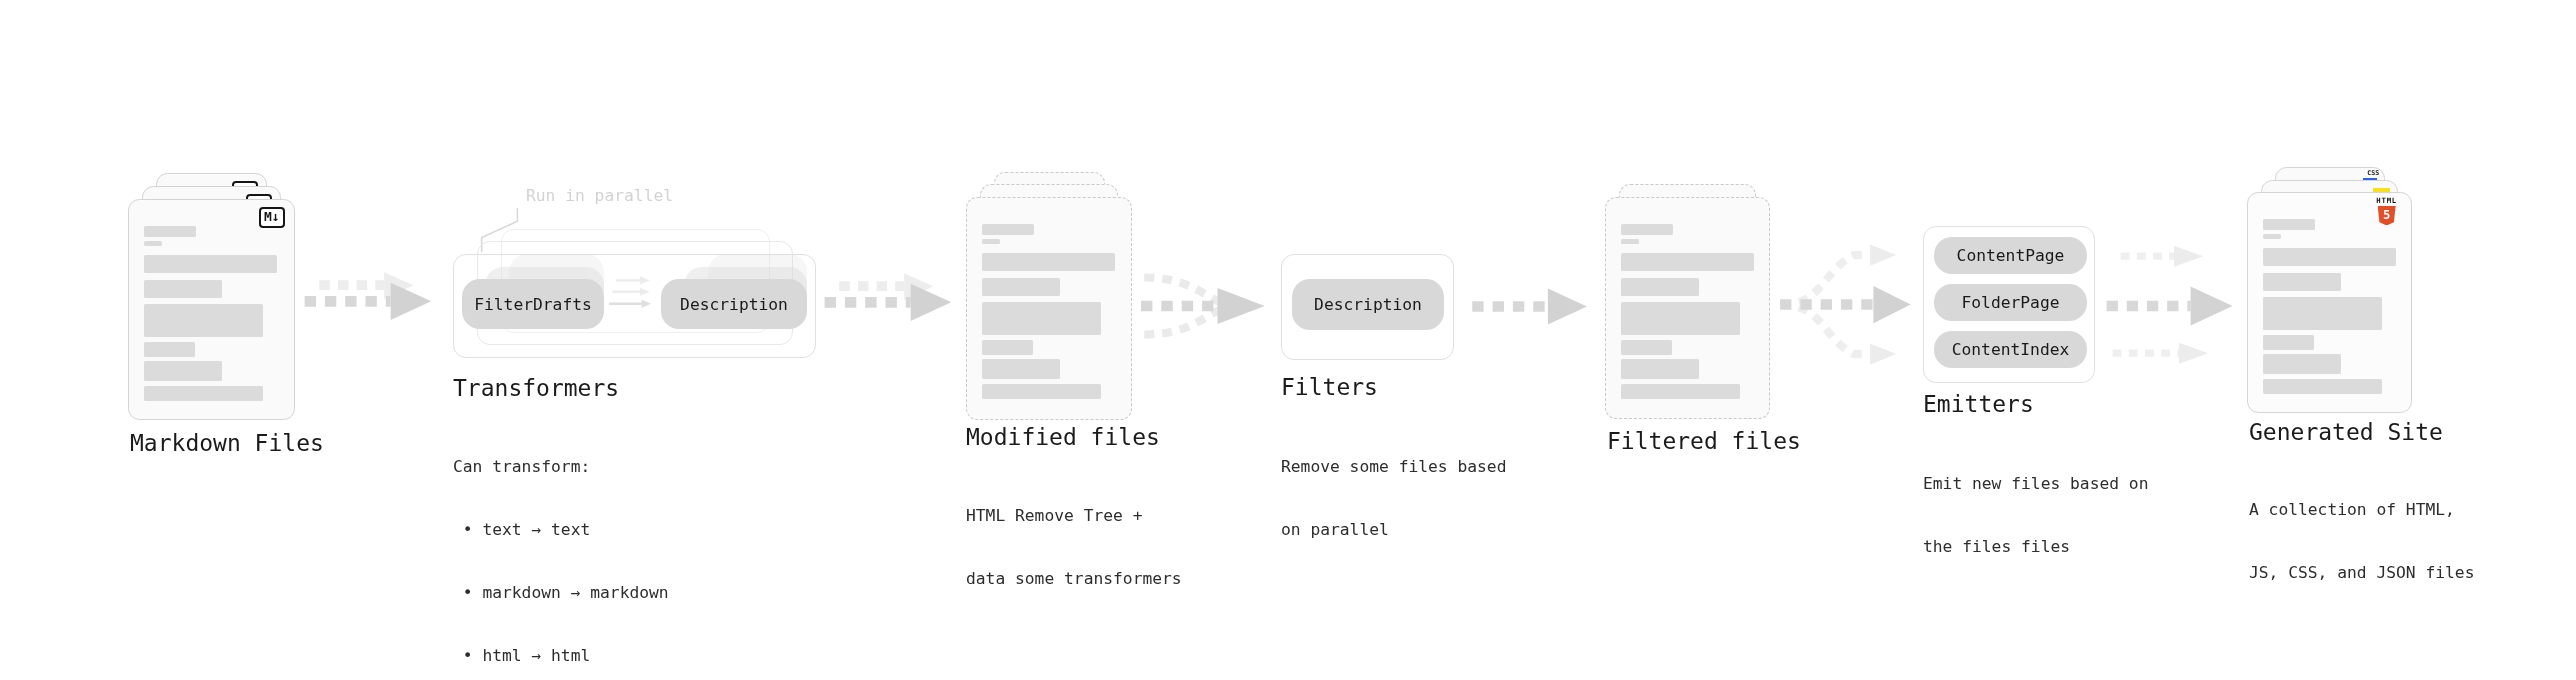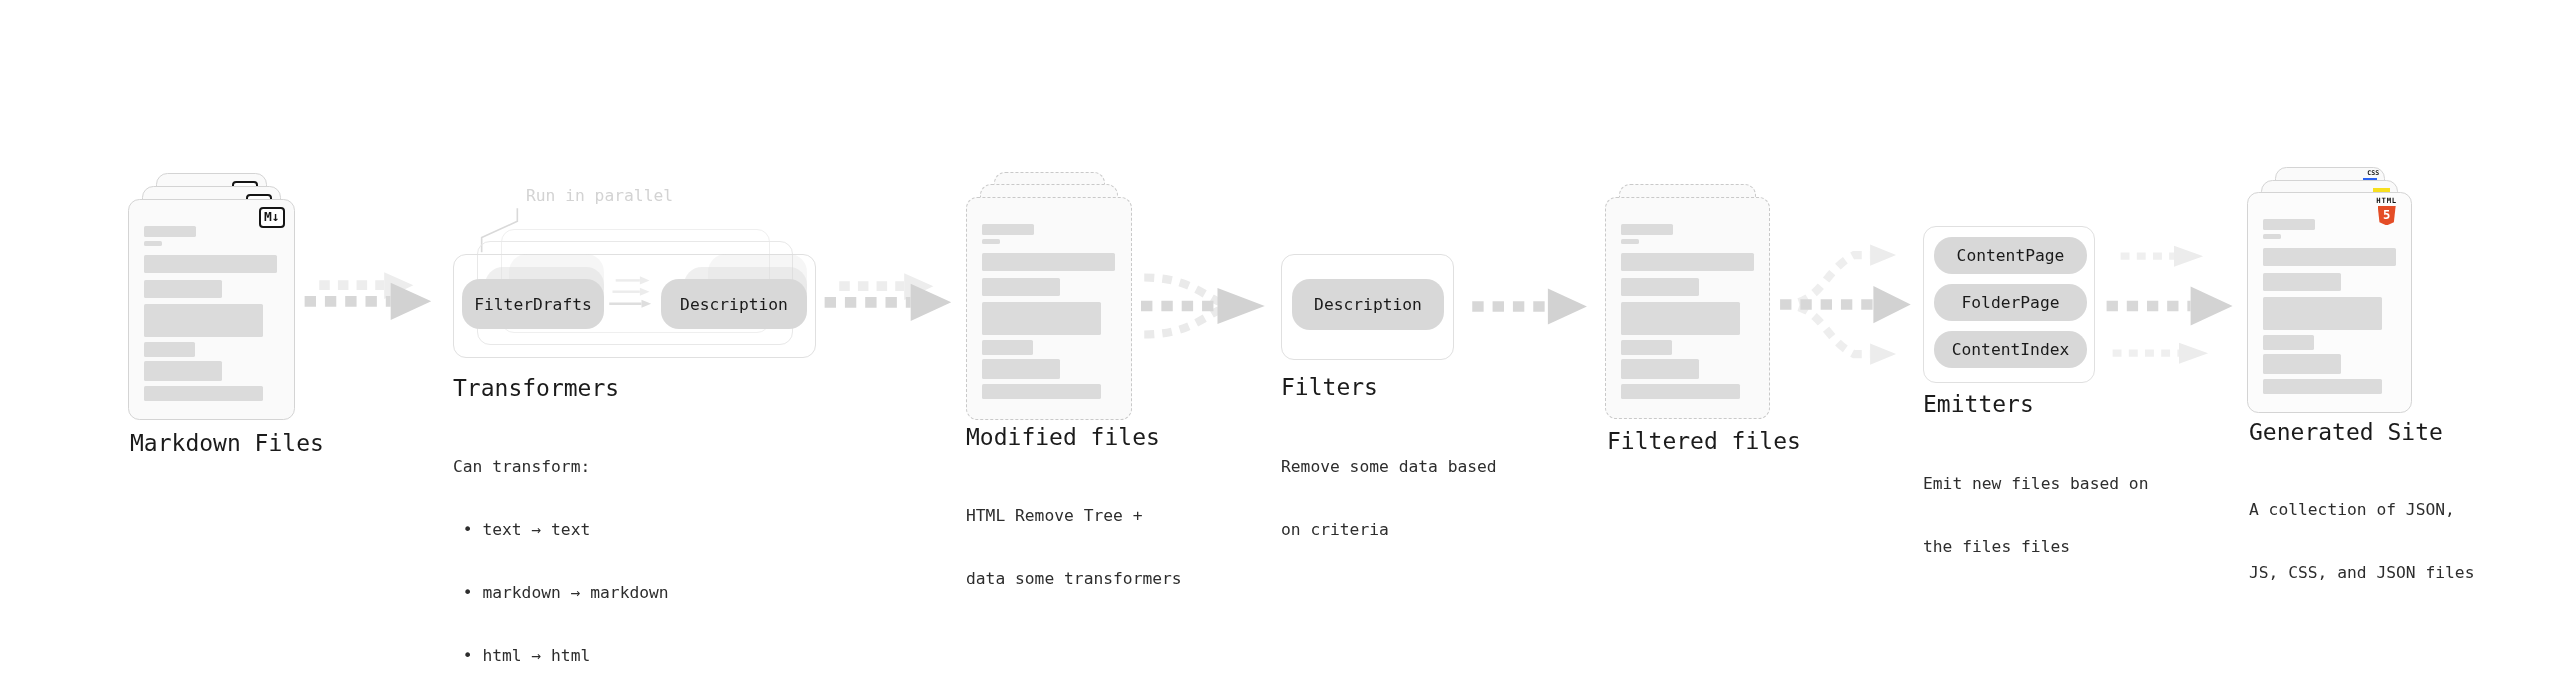--- a/index.html
+++ b/index.html
@@ -141,22 +141,22 @@
     <path d="M10,78 C60,78 78,60 102,48" fill="none" stroke="#eaeaea" stroke-width="10" stroke-dasharray="12 10"></path>
     <line x1="6" y1="43" x2="100" y2="43" stroke="#d7d7d7" stroke-width="13" stroke-dasharray="14 11"></line>
     <polygon points="100,21 100,65 158,43" fill="#d2d2d2"></polygon>
   </svg>
 
   <div>
     <div class="frame" style="left:1281px;top:254px;width:173px;height:106px;"></div>
     <div class="node" style="left:1292px;top:279px;width:152px;height:51px;">Description</div>
     <div class="h" style="left:1281px;top:375px;">Filters</div>
     <div class="d" style="left:1281px;top:414px;">
-      <div>Remove some data based</div>
-      <div>on criteria</div>
+      <div>Remove some files based</div>
+      <div>on parallel</div>
     </div>
   </div>
 
   <svg class="arrow" style="left:1469px;top:286px;" width="122" height="41" viewBox="0 0 150 50">
     <line x1="4" y1="25" x2="97" y2="25" stroke="#d7d7d7" stroke-width="13" stroke-dasharray="14 11"></line>
     <polygon points="97,3 97,47 145,25" fill="#d2d2d2"></polygon>
   </svg>
 
   <div>
     <div class="card dashed" style="left:1619px;top:184px;width:137px;height:222px;"></div>
@@ -230,19 +230,19 @@
           <div class="bar" style="width: 133px; height: 18px; margin-bottom: 6.5px;"></div>
           <div class="bar" style="width: 78px; height: 18px; margin-bottom: 6.5px;"></div>
           <div class="bar" style="width: 119px; height: 32.5px; margin-bottom: 4.9px;"></div>
           <div class="bar" style="width: 51px; height: 15.4px; margin-bottom: 4.1px;"></div>
           <div class="bar" style="width: 78px; height: 19.5px; margin-bottom: 4.9px;"></div>
           <div class="bar" style="width: 119px; height: 15.4px; margin-bottom: 0px;"></div>
         </div>
     </div>
     <div class="h" style="left:2249px;top:420px;">Generated Site</div>
     <div class="d" style="left:2249px;top:457px;">
-      <div>A collection of JSON,</div>
+      <div>A collection of HTML,</div>
       <div>JS, CSS, and JSON files</div>
     </div>
   </div>
 
 </div>
 
 
 </body></html>

